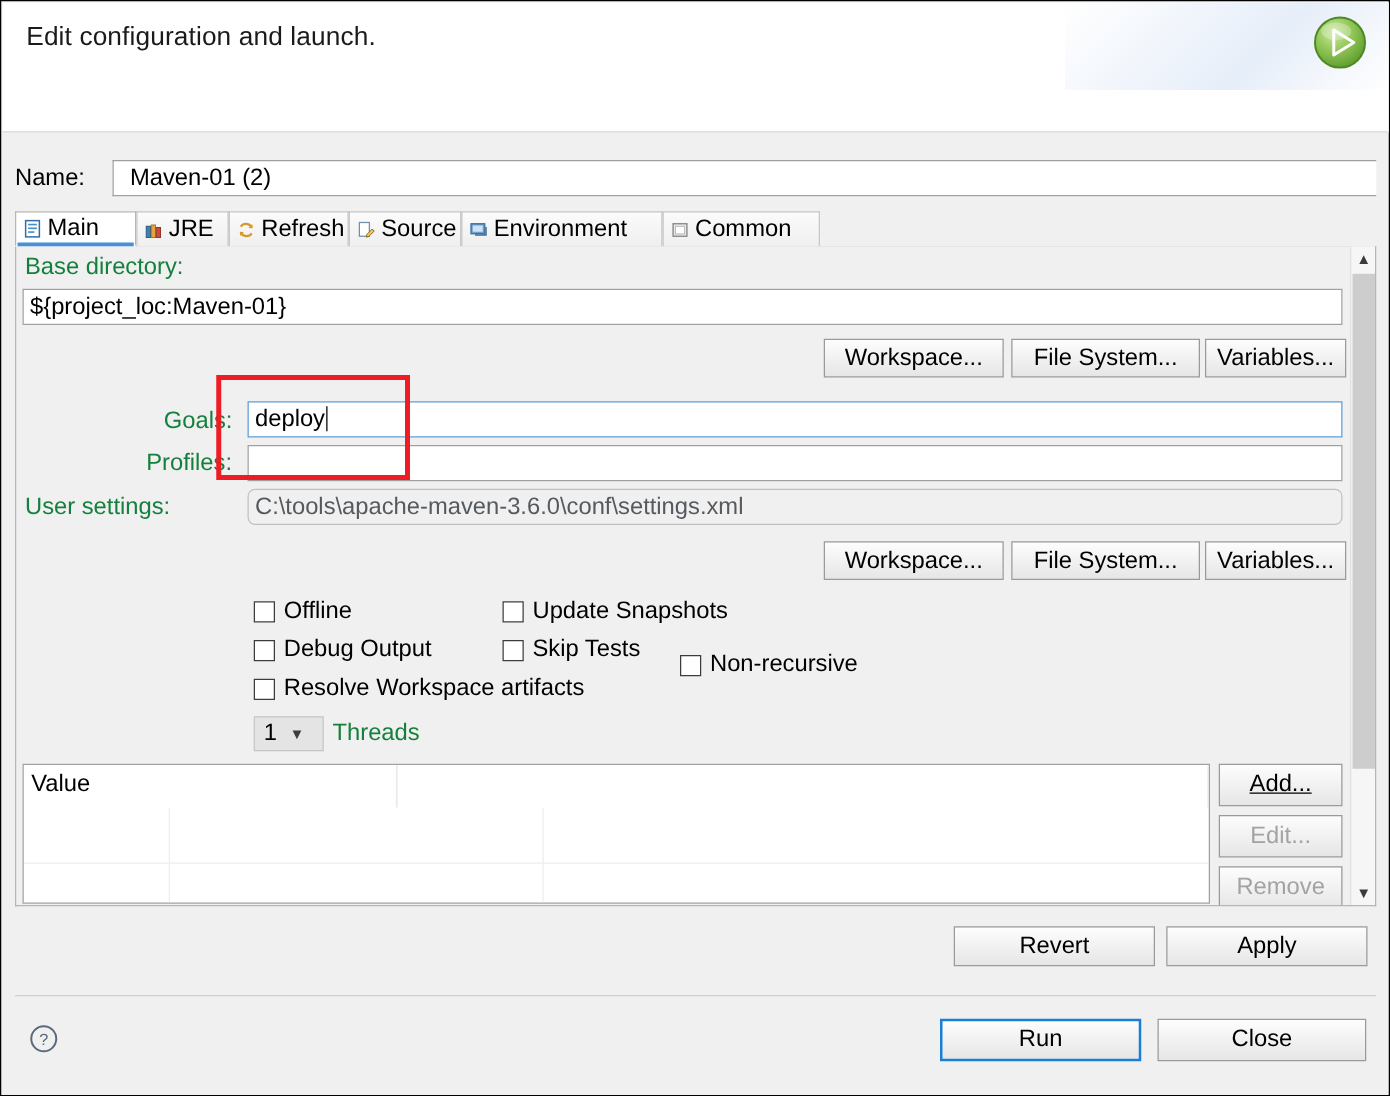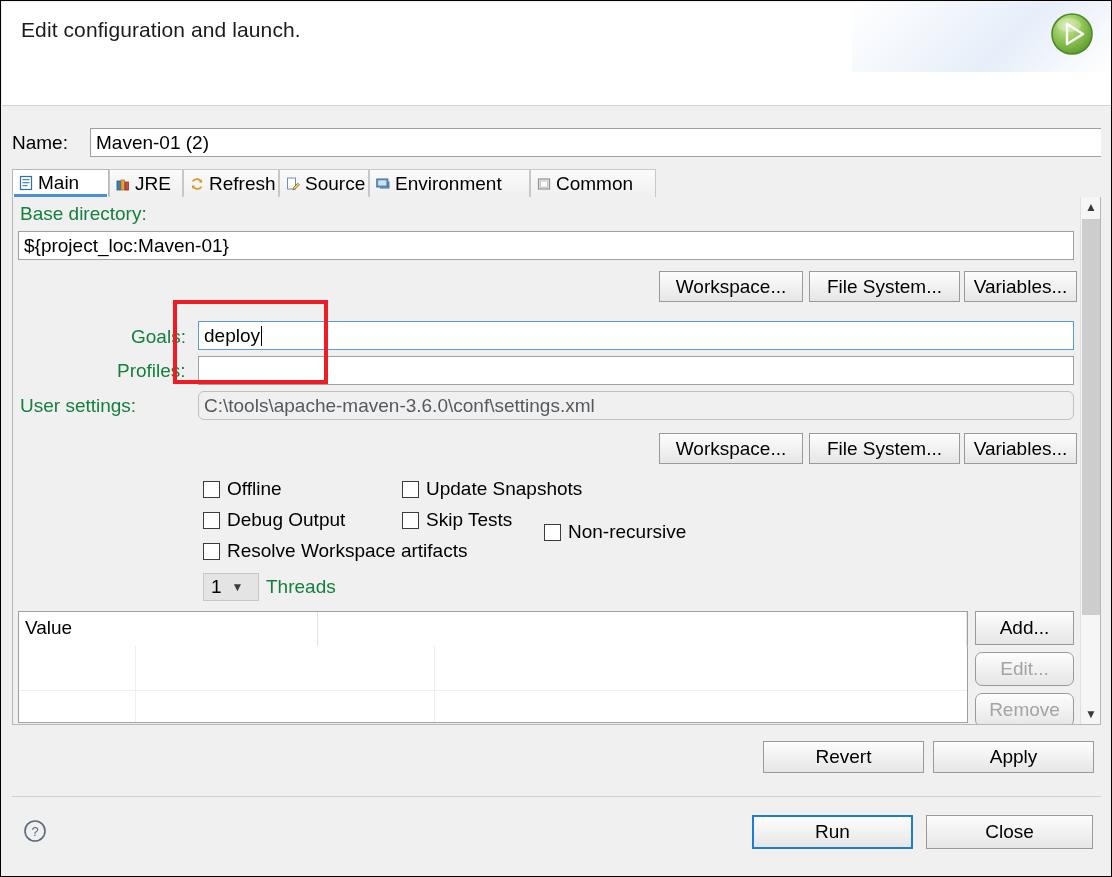--- a/index.html
+++ b/index.html
@@ -74,21 +74,21 @@
     left: 78px; top: 0;
     width: 1011px;
     height: 29px;
     box-sizing: border-box;
     background: #ffffff;
     border: 1px solid #a0a0a0;
     border-right: none;
     font-size: 19px;
     color: #000;
     line-height: 27px;
-    padding-left: 5px;
+    padding-left: 13px;
     overflow: hidden;
     white-space: nowrap;
   }
 
   
   .tabbar {
     position: absolute;
     left: 11px; top: 168px;
     width: 1089px;
     height: 28px;
@@ -187,21 +187,21 @@
     border: 1px solid #9a9a9a;
     font-size: 19px;
     color: #000;
     text-align: center;
     white-space: nowrap;
     display: flex;
     align-items: center;
     justify-content: center;
     font-family: "Liberation Sans", sans-serif;
   }
-  .btn.disabled { color: #a3a3a3; border-radius: 7px; }
+  .btn.disabled { color: #a3a3a3; }
 
   .cbrow {
     position: absolute;
     display: flex;
     align-items: center;
     font-size: 19px;
     color: #000;
     white-space: nowrap;
     gap: 7px;
   }
@@ -461,21 +461,21 @@
       <div class="tbl" style="left:5px; top:414px; width:950px; height:112px;">
         <div class="hdr">
           <div style="width:299px;">Value</div>
           <div style="flex:1;"></div>
         </div>
         <div class="gridline" style="top:78px;"></div>
         <div class="vline" style="left:116px;"></div>
         <div class="vline" style="left:415px;"></div>
       </div>
 
-      <div class="btn" style="left:962px; top:414px; width:99px; height:34px;">Add...</div>
+      <div class="btn" style="left:962px; top:414px; width:99px; height:34px;text-decoration:underline;">Add...</div>
       <div class="btn disabled" style="left:962px; top:455px; width:99px; height:34px;">Edit...</div>
       <div class="btn disabled" style="left:962px; top:496px; width:99px; height:34px;">Remove</div>
     </div>
 
     <div class="vscroll">
       <div class="arrow up">▲</div>
       <div class="thumb"></div>
       <div class="arrow down">▼</div>
     </div>
   </div>

